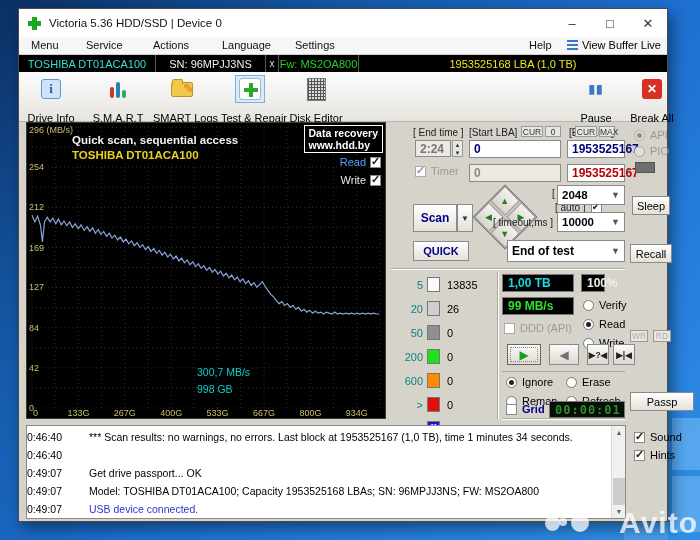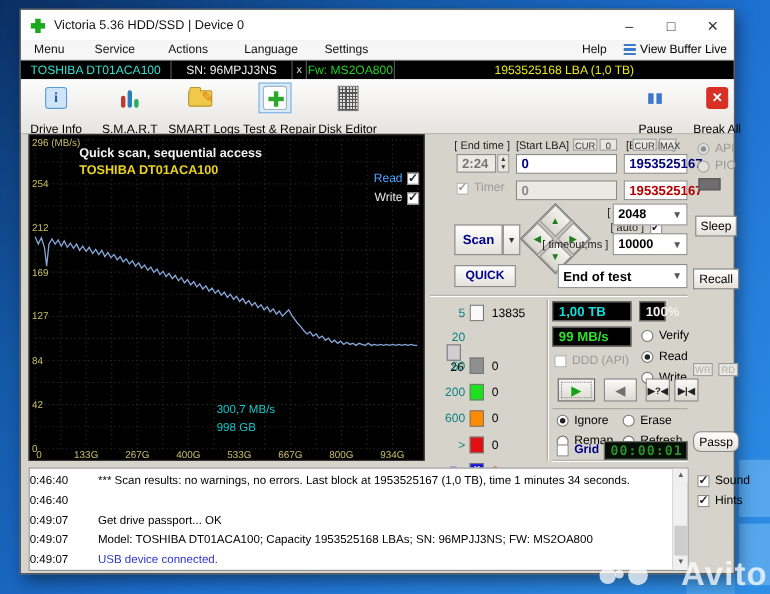--- a/index.html
+++ b/index.html
@@ -267,20 +267,24 @@
           <text x="97.79768" y="293" fill="#c9bf6a" font-size="9" text-anchor="middle">267G</text>
           <text x="144.19652" y="293" fill="#c9bf6a" font-size="9" text-anchor="middle">400G</text>
           <text x="190.59536" y="293" fill="#c9bf6a" font-size="9" text-anchor="middle">533G</text>
           <text x="236.9942" y="293" fill="#c9bf6a" font-size="9" text-anchor="middle">667G</text>
           <text x="283.39304" y="293" fill="#c9bf6a" font-size="9" text-anchor="middle">800G</text>
           <text x="329.79188" y="293" fill="#c9bf6a" font-size="9" text-anchor="middle">934G</text>
           <polyline points="5.0,92.3 7.8,98.9 10.6,93.2 13.4,101.8 15.4,118.9 17.5,98.9 20.3,94.2 23.1,98.9 25.9,95.1 28.7,100.8 31.4,96.1 34.2,101.8 37.0,98.0 39.8,102.7 42.6,98.9 45.4,104.6 48.2,100.8 51.3,105.6 54.1,101.8 57.2,107.5 60.0,103.7 62.8,108.4 65.6,104.6 68.3,110.3 71.1,106.5 73.9,111.3 76.7,108.4 79.5,113.2 82.3,110.3 85.0,115.1 87.8,112.2 90.6,117.0 93.4,114.1 96.2,118.9 99.0,116.0 101.7,120.8 104.5,117.9 107.3,122.7 110.1,119.8 112.9,124.6 115.7,121.7 118.4,126.5 121.2,123.6 124.0,128.4 126.8,125.5 129.6,130.3 132.4,127.4 135.2,132.2 137.9,129.3 140.7,134.1 143.5,131.2 146.3,136.0 149.1,133.1 151.9,137.9 154.6,135.0 157.4,139.8 160.2,136.9 163.0,141.7 165.8,138.8 168.6,143.6 171.3,140.7 174.1,145.4 176.9,142.6 179.7,147.3 182.5,144.5 185.3,149.2 188.0,146.4 190.8,151.1 193.6,148.3 196.4,153.0 199.2,150.2 202.0,154.9 204.8,152.1 207.5,156.8 210.3,154.0 213.1,158.7 215.9,155.9 218.7,160.6 221.5,157.8 224.2,162.5 227.0,159.7 229.8,164.4 232.6,161.6 235.4,158.7 238.2,163.5 240.9,167.3 243.7,171.1 246.5,173.9 249.3,177.7 252.1,180.6 254.9,178.7 257.6,182.5 260.4,180.6 263.2,184.4 266.0,182.5 268.8,186.3 271.6,184.4 274.4,188.2 277.1,186.3 279.9,189.1 282.7,187.2 285.5,190.1 288.3,188.2 291.1,190.1 293.8,189.1 296.6,191.0 299.4,189.1 302.2,190.1 305.0,191.0 307.8,189.1 310.5,191.0 313.3,190.1 316.1,191.0 318.9,190.1 321.7,191.0 324.5,190.1 327.2,191.0 330.0,190.1 332.8,191.0 335.6,190.1 338.4,191.0 341.2,190.1 344.0,191.0 346.7,190.1 349.5,191.0 352.3,191.0" fill="none" stroke="#85a5d6" stroke-width="1.2"></polyline>
         </svg>
       <div class="g-title">Quick scan, sequential access</div>
       <div class="g-sub">TOSHIBA DT01ACA100</div>
+      <div class="g-wm">
+        <div>Data recovery</div>
+        <div>www.hdd.by</div>
+      </div>
       <div class="g-chk" style="right:4px;top:33px;">
         <span style="color:#4da3ff;">Read</span>
         <span class="cb checked"></span>
       </div>
       <div class="g-chk" style="right:4px;top:51px;">
         <span style="color:#e8e8e8;">Write</span>
         <span class="cb checked"></span>
       </div>
       <div class="g-cur" style="left:170px;top:243px;">300,7 MB/s</div>
       <div class="g-cur" style="left:170px;top:260px;">998 GB</div>
@@ -350,21 +354,21 @@
           <span class="chev">▼</span>
       </div>
 
       <div class="groove" style="left:2px;top:146px;width:234px;"></div>
 
       <div class="leg-row" style="top:155px;">
         <span class="leg-num">5</span>
           <span class="leg-box" style="background-color: rgb(250, 250, 250);"></span>
           <span class="leg-count">13835</span>
       </div>
-      <div class="leg-row" style="top:179px;flex-direction:column;">
+      <div class="leg-row" style="top:179px;">
         <span class="leg-num">20</span>
           <span class="leg-box" style="background-color: rgb(207, 207, 207);"></span>
           <span class="leg-count">26</span>
       </div>
       <div class="leg-row" style="top:203px;">
         <span class="leg-num">50</span>
           <span class="leg-box" style="background-color: rgb(143, 143, 143);"></span>
           <span class="leg-count">0</span>
       </div>
       <div class="leg-row" style="top:227px;">
@@ -452,21 +456,21 @@
       </div>
       <div class="lrow" style="position:absolute;left:8px;top:23px;">
         <span class="radio dis"></span>
           <span class="side-lab">PIO</span>
       </div>
       <div style="position:absolute;left:9px;top:40px;width:20px;height:11px;background:#6e6e6e;border:1px solid #555;"></div>
       <div class="btn" style="left:6px;top:74px;width:40px;height:19px;width:38px;">Sleep</div>
       <div class="btn" style="left:4px;top:122px;width:42px;height:19px;">Recall</div>
       <div class="minibtn" style="left:4px;top:208px;width:18px;height:12px;color:#b0aea8;">WR</div>
       <div class="minibtn" style="left:27px;top:208px;width:18px;height:12px;color:#b0aea8;">RD</div>
-      <div class="btn" style="left:4px;top:270px;width:42px;height:19px;border-radius:7px;">Passp</div>
+      <div class="btn" style="left:4px;top:270px;width:64px;height:19px;">Passp</div>
     </div>
 
     <div class="log">
       <div class="log-row" style="top:5px;">
         <span class="log-time">0:46:40</span>
           <span class="log-text">*** Scan results: no warnings, no errors. Last block at 1953525167 (1,0 TB), time 1 minutes 34 seconds.</span>
       </div>
       <div class="log-row" style="top:23px;">
         <span class="log-time">0:46:40</span>
       </div>

